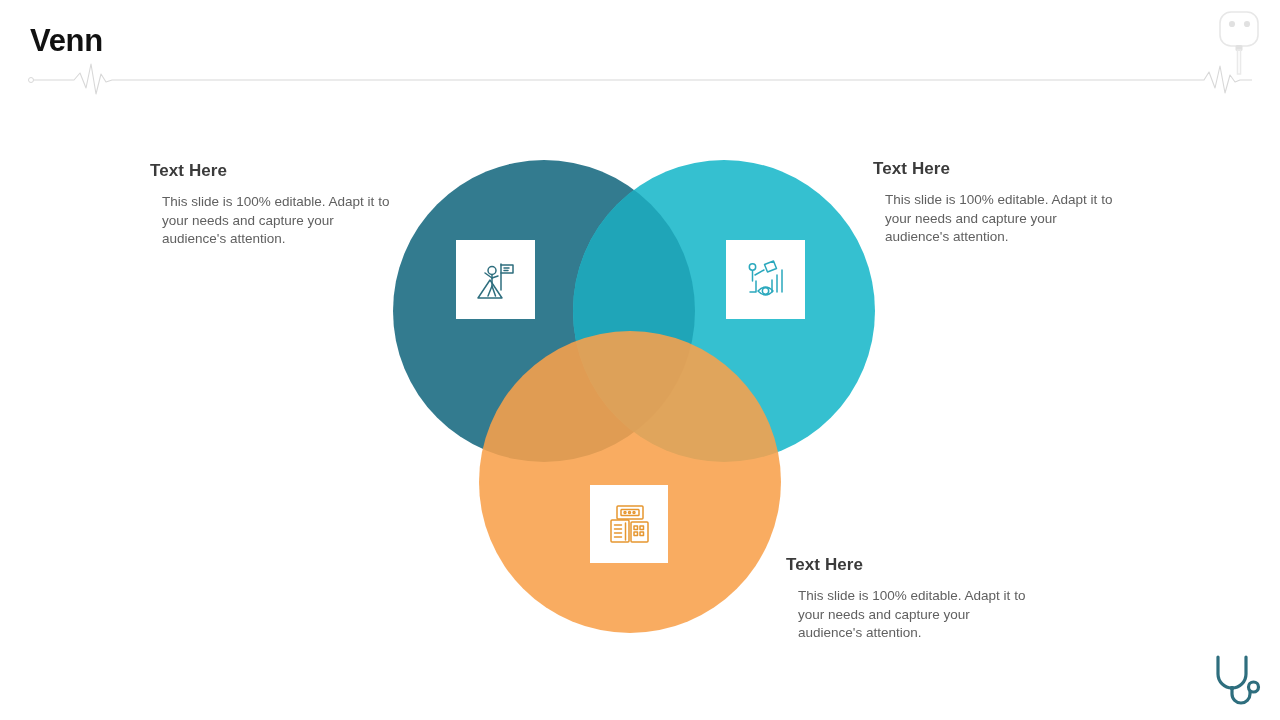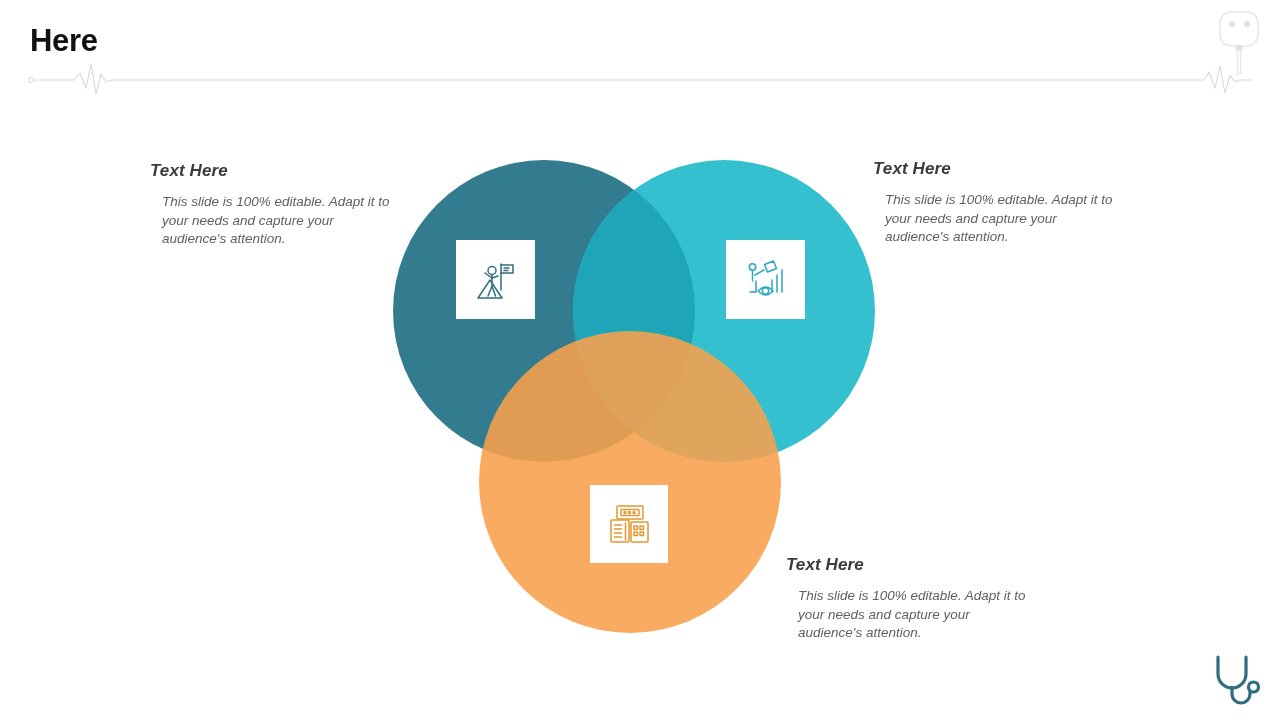--- a/index.html
+++ b/index.html
@@ -71,21 +71,21 @@
     align-items: center;
     justify-content: center;
   }
   #icon-tile-left   { left: 456px; top: 240px; width: 79px; height: 79px; }
   #icon-tile-right  { left: 726px; top: 240px; width: 79px; height: 79px; }
   #icon-tile-bottom { left: 590px; top: 485px; width: 78px; height: 78px; }
 
   .icon-tile svg { width: 44px; height: 44px; display: block; }
 
   
-  .text-block { position: absolute; font-style: italic; }
+  .text-block { position: absolute; }
   .tb-heading {
     font-size: 17px;
     font-weight: bold;
     color: #3b3b3b;
     letter-spacing: 0.1px;
     margin: 0 0 6px 0;
     white-space: nowrap;
   }
   .tb-body {
     font-size: 13.5px;
@@ -95,21 +95,21 @@
     width: 236px;
   }
 
   #text-block-left   { left: 150px; top: 161px; }
   #text-block-right  { left: 873px; top: 159px; }
   #text-block-bottom { left: 786px; top: 555px; }
 </style>
 </head>
 <body>
 
-<div id="slide-title">Here</div>
+<div id="slide-title">Venn</div>
 
 <div id="header-rule">
   <svg width="1224" height="40" viewBox="0 0 1224 40">
     <circle cx="3" cy="20" r="2.5" fill="none" stroke="#d8d8d8" stroke-width="1"></circle>
     <path d="M6 20 H40 L46 20 L52 13 L58 28 L63 4 L68 34 L73 14 L78 22 L84 20 H1170 L1176 20 L1181 12 L1187 28 L1192 6 L1197 33 L1202 15 L1207 22 L1212 20 H1224" fill="none" stroke="#d8d8d8" stroke-width="1.1" stroke-linejoin="round" stroke-linecap="round"></path>
   </svg>
 </div>
 
 <div id="stethoscope-head-deco">
   <svg viewBox="0 0 50 70" width="50" height="70">

